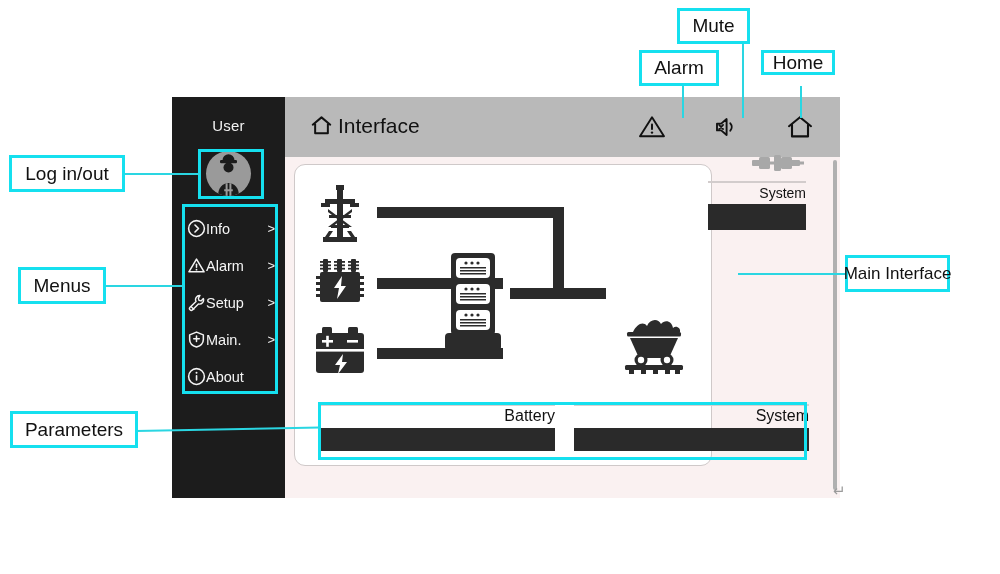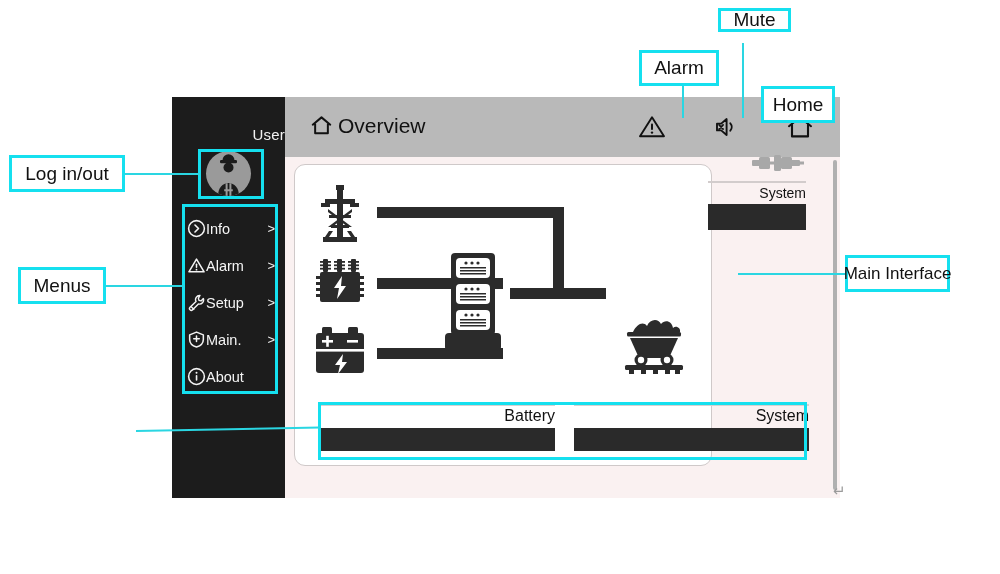--- a/index.html
+++ b/index.html
@@ -7,21 +7,21 @@
     width:1000px;height:574px;background:#ffffff;
     font-family:"Liberation Sans", sans-serif;
     position:relative;overflow:hidden;
   }
   .root{position:absolute;left:0;top:0;width:1000px;height:574px;}
 
   
   #device{position:absolute;left:172px;top:97px;width:668px;height:401px;background:#faf1f1;}
   #sidebar{position:absolute;left:0;top:0;width:113px;height:401px;background:#1c1c1c;}
   #user-label{
-    color:#f2f2f2;font-size:15px;text-align:right;margin-top:29px;letter-spacing:.2px;
+    color:#f2f2f2;font-size:15px;text-align:center;margin-top:20px;letter-spacing:.2px;
   }
   #avatar-wrap{position:absolute;left:27px;top:54px;width:58px;height:45px;}
   #avatar{width:45px;height:45px;border-radius:50%;background:#9a9a9a;position:relative;margin:0 auto;}
   #avatar svg{position:absolute;left:0;top:0;}
 
   #menu{position:absolute;left:10px;top:113px;width:93px;}
   .menu-item{
     display:flex;align-items:center;height:37px;color:#f4f4f4;
     font-size:14.5px;padding-left:5px;box-sizing:border-box;
   }
@@ -152,21 +152,21 @@
         </div>
 
       </div>
     </div>
 
     <div id="topbar">
       <div id="page-title">
         <svg width="25" height="25" viewBox="0 0 24 24">
           <path d="M3.6 11.2 L12 4.2 L20.4 11.2 M5.9 10.2 V19.4 H18.1 V10.2" fill="none" stroke="#111" stroke-width="1.9" stroke-linecap="round" stroke-linejoin="round"></path>
         </svg>
-        <span>Overview</span>
+        <span>Interface</span>
       </div>
 
       <div class="top-icons">
         <svg class="t-ico" viewBox="0 0 30 30">
           <path d="M15 5.2 L27 24.3 H3 Z" fill="none" stroke="#111" stroke-width="1.9" stroke-linejoin="round"></path>
           <rect x="14" y="11.4" width="2" height="6.6" rx=".9" fill="#111"></rect>
           <circle cx="15" cy="20.6" r="1.2" fill="#111"></circle>
         </svg>
         <svg class="t-ico" viewBox="0 0 30 30">
           <path d="M6 11.6 H10.2 L15.6 7 V23 L10.2 18.4 H6 Z" fill="none" stroke="#111" stroke-width="1.9" stroke-linejoin="round"></path>
@@ -325,32 +325,33 @@
       </div>
     </div>
   </div>
 
   <div id="enter-mark">↵</div>
 
   <div class="leader" style="left:682px;top:86px;width:2px;height:32px;"></div>
   <div class="ann-box" style="left:639px;top:50px;width:80px;height:36px;">Alarm</div>
 
   <div class="leader" style="left:742px;top:43px;width:2px;height:75px;"></div>
-  <div class="ann-box" style="left:718px;top:8px;width:73px;height:24px;">Mute</div>
+  <div class="ann-box" style="left:677px;top:8px;width:73px;height:36px;">Mute</div>
 
   <div class="leader" style="left:800px;top:86px;width:2px;height:32px;"></div>
-  <div class="ann-box" style="left:761px;top:50px;width:74px;height:37px;margin-top:36px;">Home</div>
+  <div class="ann-box" style="left:761px;top:50px;width:74px;height:25px;">Home</div>
 
   <div class="ann-hl" style="left:198px;top:149px;width:66px;height:50px;"></div>
   <div class="leader" style="left:118px;top:173px;width:82px;height:2px;"></div>
   <div class="ann-box" style="left:9px;top:155px;width:116px;height:37px;">Log in/out</div>
 
   <div class="ann-hl" style="left:182px;top:204px;width:96px;height:190px;"></div>
   <div class="leader" style="left:106px;top:285px;width:78px;height:2px;"></div>
   <div class="ann-box" style="left:18px;top:267px;width:88px;height:37px;">Menus</div>
 
   <div class="ann-hl" style="left:318px;top:402px;width:489px;height:58px;"></div>
   <div class="leader" style="left:136px;top:430px;width:184px;height:2px;transform:rotate(-1.1deg);transform-origin:left center;"></div>
+  <div class="ann-box" style="left:10px;top:411px;width:128px;height:37px;">Parameters</div>
 
   <div class="leader" style="left:738px;top:273px;width:110px;height:2px;"></div>
   <div class="ann-box" style="left:845px;top:255px;width:105px;height:37px;font-size:17px;">Main Interface</div>
 
 </div>
 
 </body></html>

